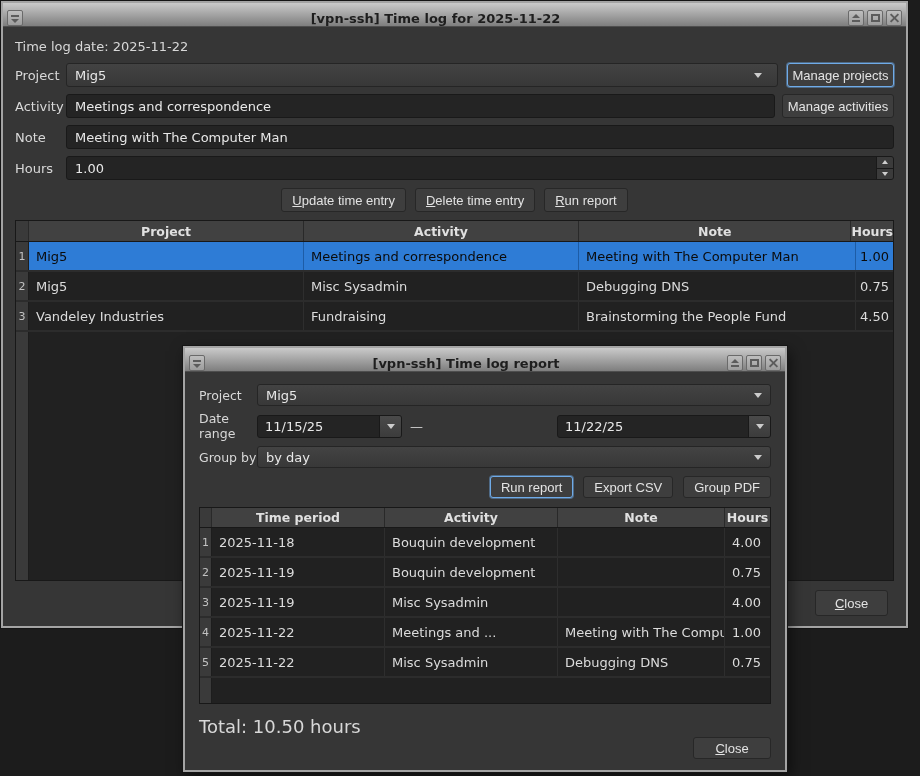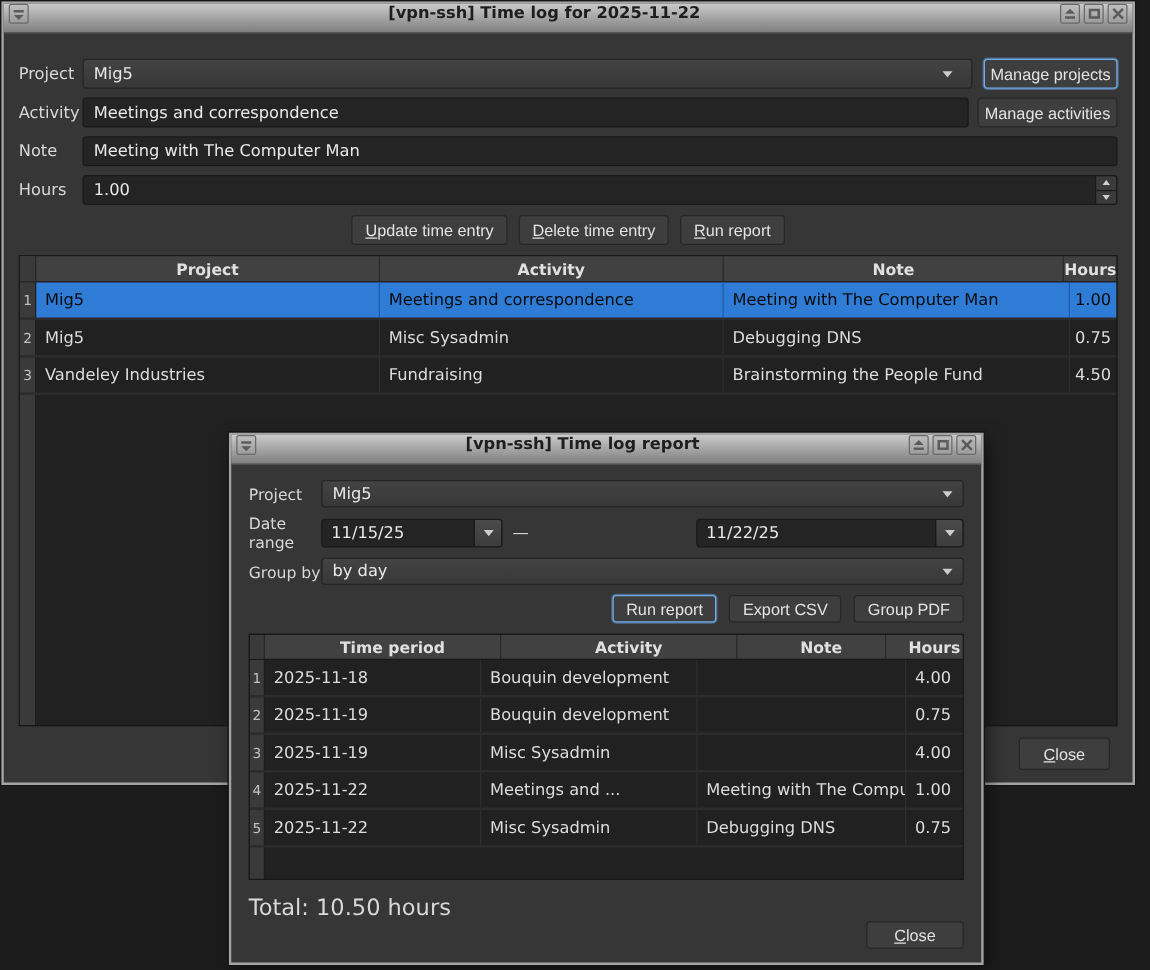--- a/index.html
+++ b/index.html
@@ -11,21 +11,21 @@
   }
 
   
   .window {
     position:absolute; background:#363636;
     border:2px solid #a4a4a4; outline:1px solid #151515;
   }
   .titlebar {
     height:24px; background:linear-gradient(#cacaca,#7e7e7e);
     border-bottom:1px solid #4e4e4e;
-    display:flex; align-items:flex-start; padding:0 4px; gap:3px;
+    display:flex; align-items:flex-end; padding:0 4px; gap:3px;
   }
   .tb-title {
     flex:1; text-align:center; font-weight:bold; font-size:13px; color:#1e1e1e;
     white-space:nowrap; overflow:hidden;
   }
   .tb-btn {
     width:16px; height:16px; flex:0 0 16px;
     background:linear-gradient(#bebebe,#9d9d9d);
     border:1px solid #6a6a6a; border-radius:2px;
     display:flex; align-items:center; justify-content:center;
@@ -133,21 +133,21 @@
   #rd-daterange .datecombo.from { width:145px; }
   #rd-daterange .dash { margin-left:8px; color:#d2d2d2; font-size:13px; }
   #rd-daterange .datecombo.to { margin-left:auto; width:214px;gap:12px; }
   #rd-actions { margin-top:8px; display:flex; justify-content:flex-end; gap:10px; }
   #rd-actions .btn { height:22px; }
   #rd-grid { margin-top:9px; height:198px; }
   #rd-grid .col-period { flex:0 0 173px; }
   #rd-grid .col-activity { flex:0 0 173px; }
   #rd-grid .col-note { flex:1; }
   #rd-grid .col-hours { flex:0 0 45px; }
-  #rd-grid .g-head { height:20px;gap:16px; }
+  #rd-grid .g-head { height:20px; }
   #rd-grid .g-row { height:30px; }
   #rd-grid .g-gutter { flex:0 0 12px; }
   #rd-total { margin-top:12px; font-size:18px; color:#d8d8d8; height:16px; }
   #rd-close-row { margin-top:5px; display:flex; justify-content:flex-end; }
   #rd-close-row .btn { width:78px; height:22px; }
 </style>
 </head>
 <body>
 
 <div class="window" id="main-window">
@@ -161,20 +161,21 @@
     </div>
     <div class="tb-btn">
       <span class="g-max"></span>
     </div>
     <div class="tb-btn">
       <span class="g-close"></span>
     </div>
   </div>
 
   <div class="content">
+    <div id="mw-date-label">Time log date: 2025-11-22</div>
 
     <div class="frow mw-row first">
       <div class="label">Project</div>
       <div class="combo" style="flex:1;">
         <span>Mig5</span>
         <span class="c-arrow" style="margin-right:7px;"></span>
       </div>
       <button class="btn focused" style="margin-left:9px; width:107px;">
         <span>Manage projects</span>
       </button>

